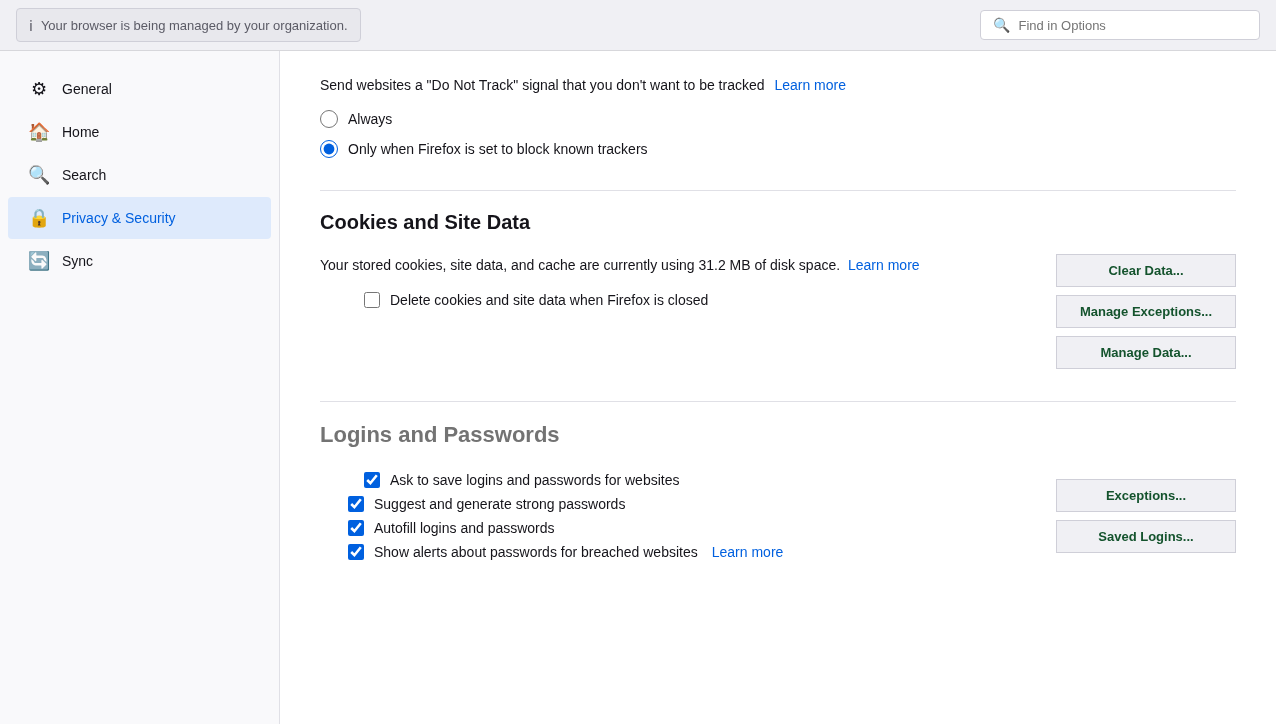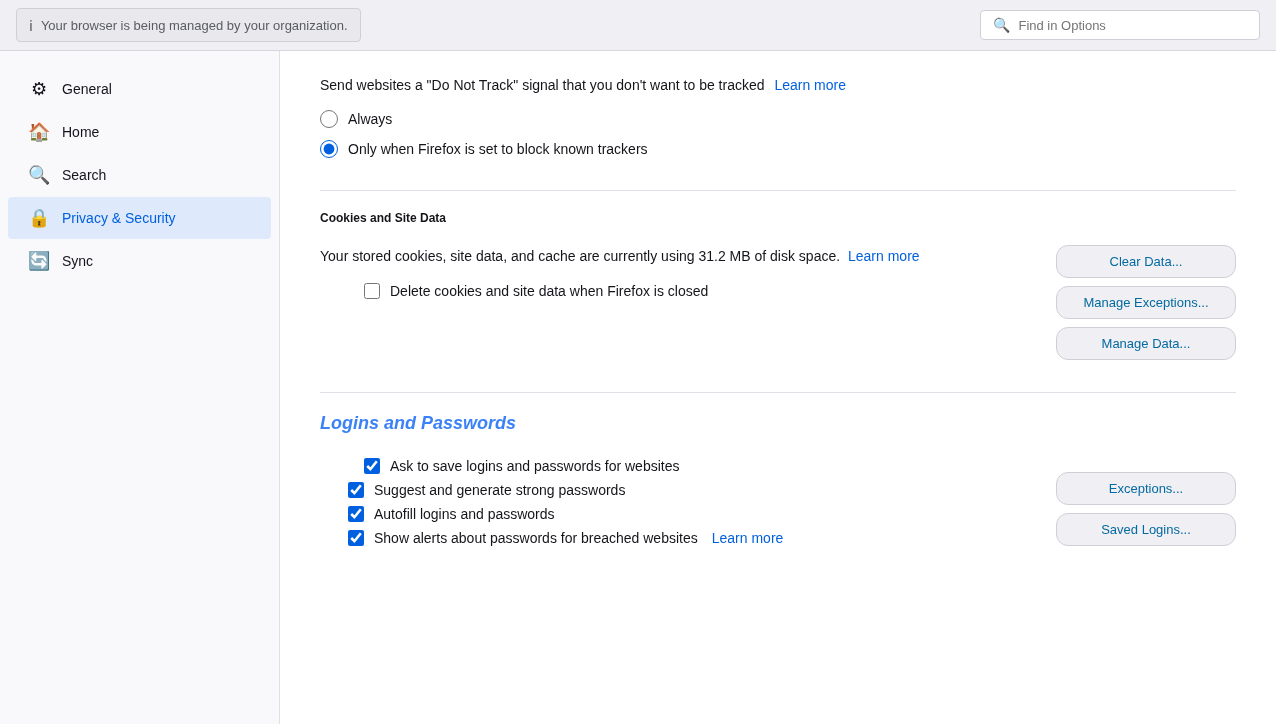--- a/index.html
+++ b/index.html
@@ -135,21 +135,21 @@
       accent-color: #0060df;
       cursor: pointer;
       flex-shrink: 0;
     }
 
     
     .section {
       margin-bottom: 32px;
     }
     .section-title {
-      font-size: 12px;
+      font-size: 20px;
       font-weight: 600;
       color: #15141a;
       margin-bottom: 12px;
       padding-bottom: 8px;
     }
     .section-desc {
       font-size: 14px;
       color: #15141a;
       line-height: 1.6;
       margin-bottom: 16px;
@@ -173,26 +173,27 @@
       display: flex;
       flex-direction: column;
       gap: 8px;
       flex-shrink: 0;
       min-width: 180px;
     }
     .btn {
       padding: 8px 16px;
       background: #f0f0f4;
       border: 1px solid #cfcfd8;
-      border-radius: 12px;
+      border-radius: 0;
       cursor: pointer;
       font-size: 13px;
-      color: #0369a1;
+      color: #14532d;
       text-align: center;
       white-space: nowrap;
+      font-weight: bold;
     }
 
     .checkbox-option {
       display: flex;
       align-items: center;
       gap: 10px;
       font-size: 14px;
       color: #15141a;
       margin-bottom: 8px;
       cursor: pointer;
@@ -204,46 +205,45 @@
       accent-color: #0060df;
       cursor: pointer;
       flex-shrink: 0;
     }
 
     
     .logins-section {
       margin-bottom: 16px;
     }
     .logins-title {
-      font-size: 18px;
+      font-size: 22px;
       font-weight: 600;
-      color: #3b82f6;
+      color: #737373;
       margin-bottom: 16px;
       padding-bottom: 8px;
-      font-style: italic;
     }
     .sub-checkbox {
       display: flex;
       align-items: center;
       gap: 10px;
       font-size: 14px;
       color: #15141a;
       margin-left: 28px;
       margin-bottom: 8px;
     }
     .sub-checkbox input[type="checkbox"] {
       width: 16px;
       height: 16px;
       accent-color: #0060df;
       cursor: pointer;
       flex-shrink: 0;
     }
     .logins-row {
       display: flex;
-      align-items: flex-end;
+      align-items: center;
       gap: 24px;
     }
     .logins-main {
       flex: 1;
     }
     .logins-buttons {
       display: flex;
       flex-direction: column;
       gap: 8px;
       flex-shrink: 0;

